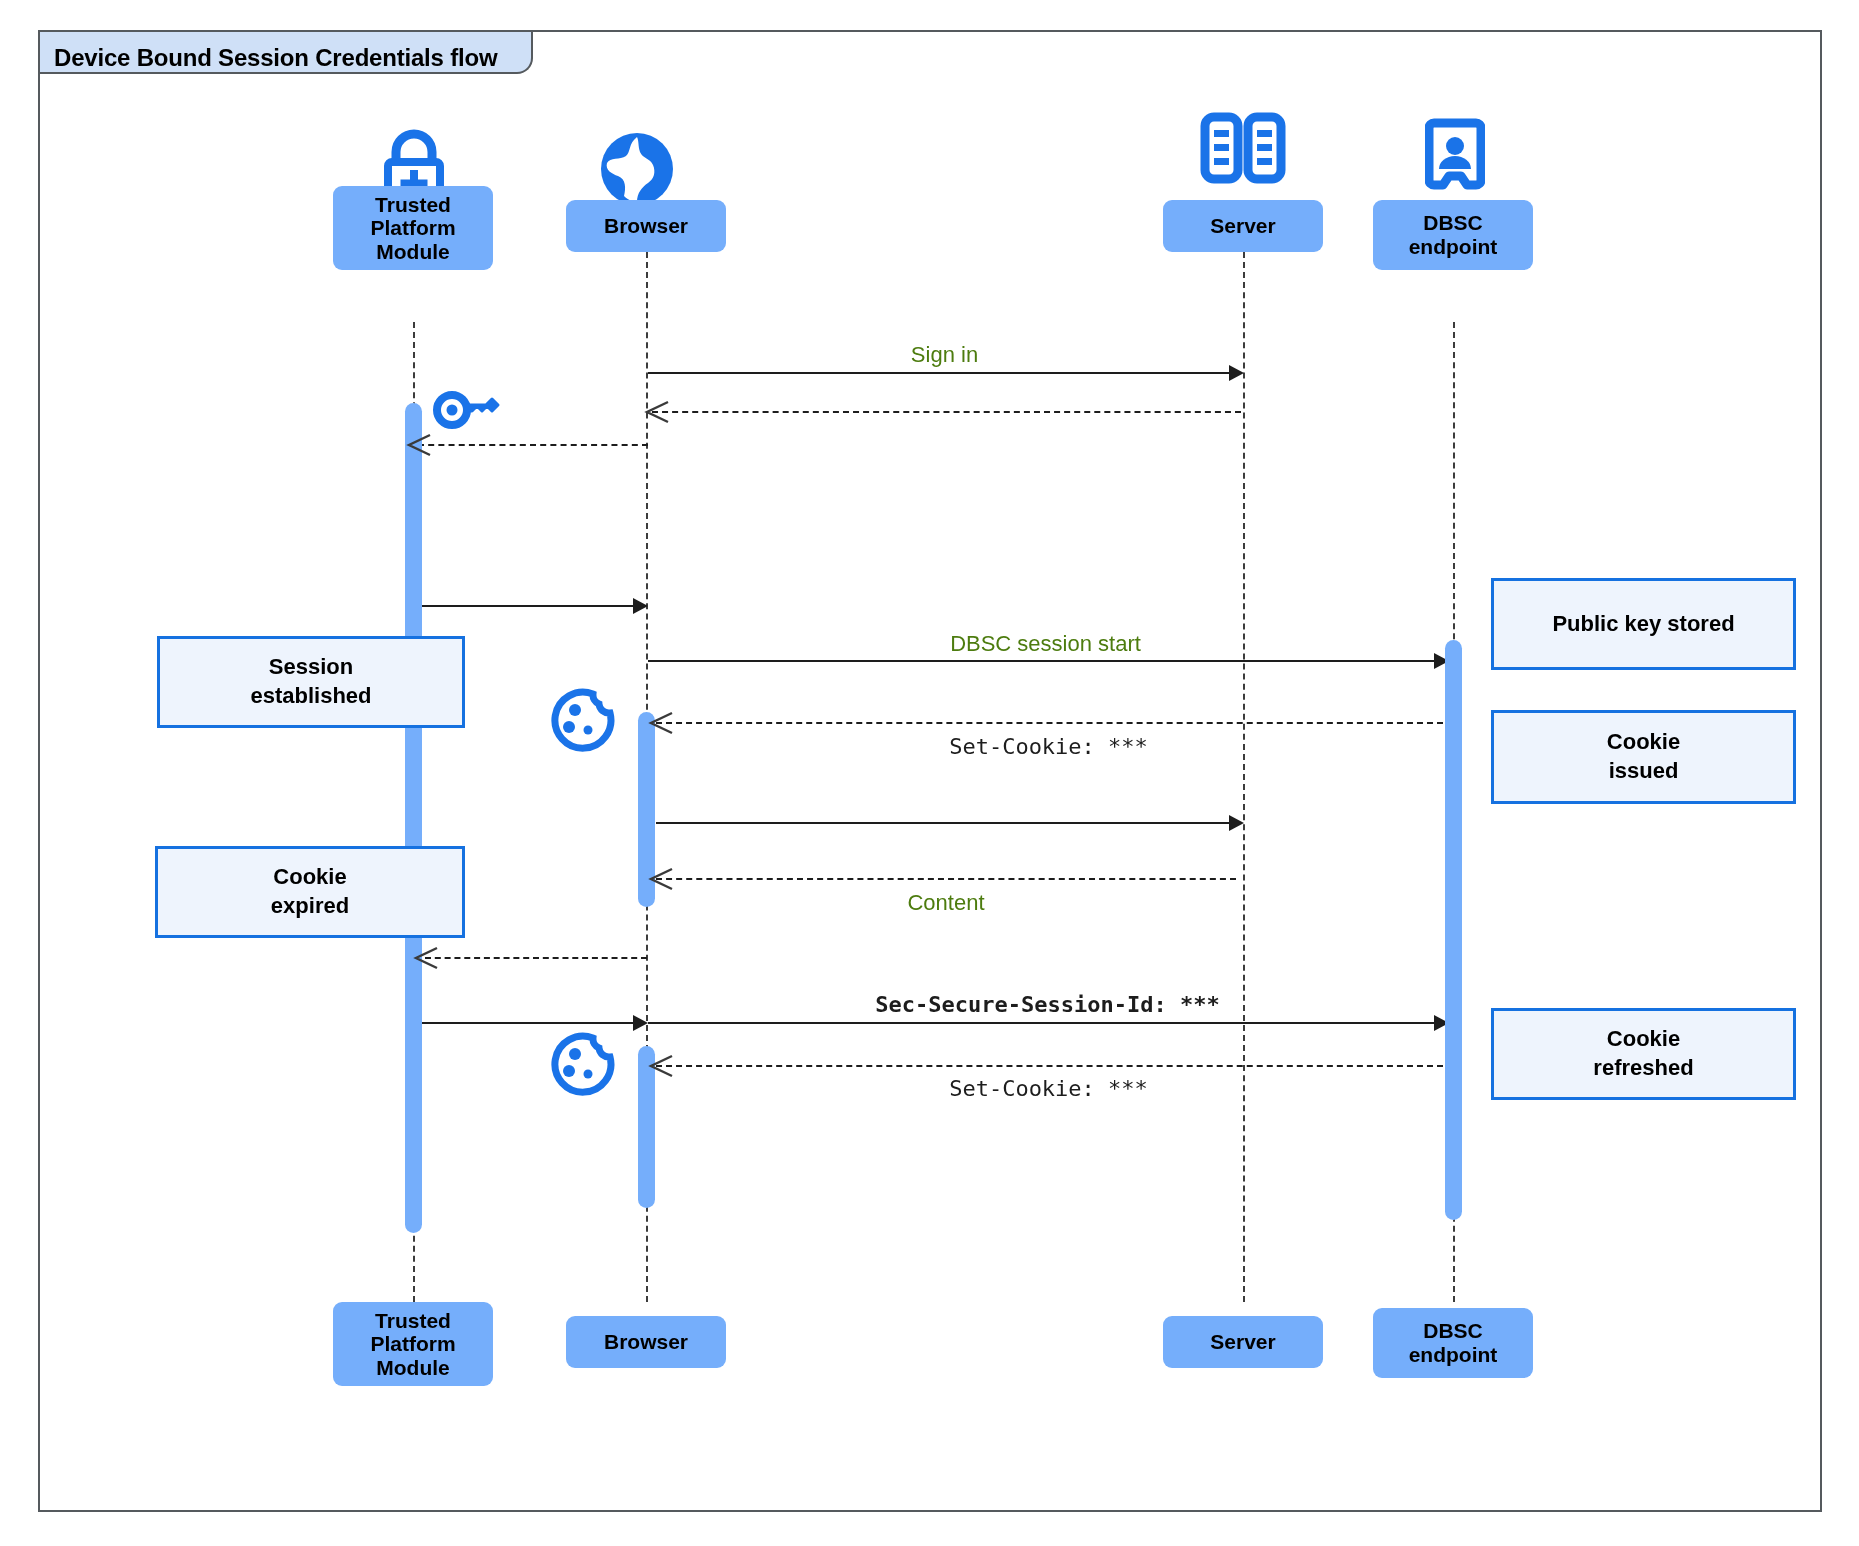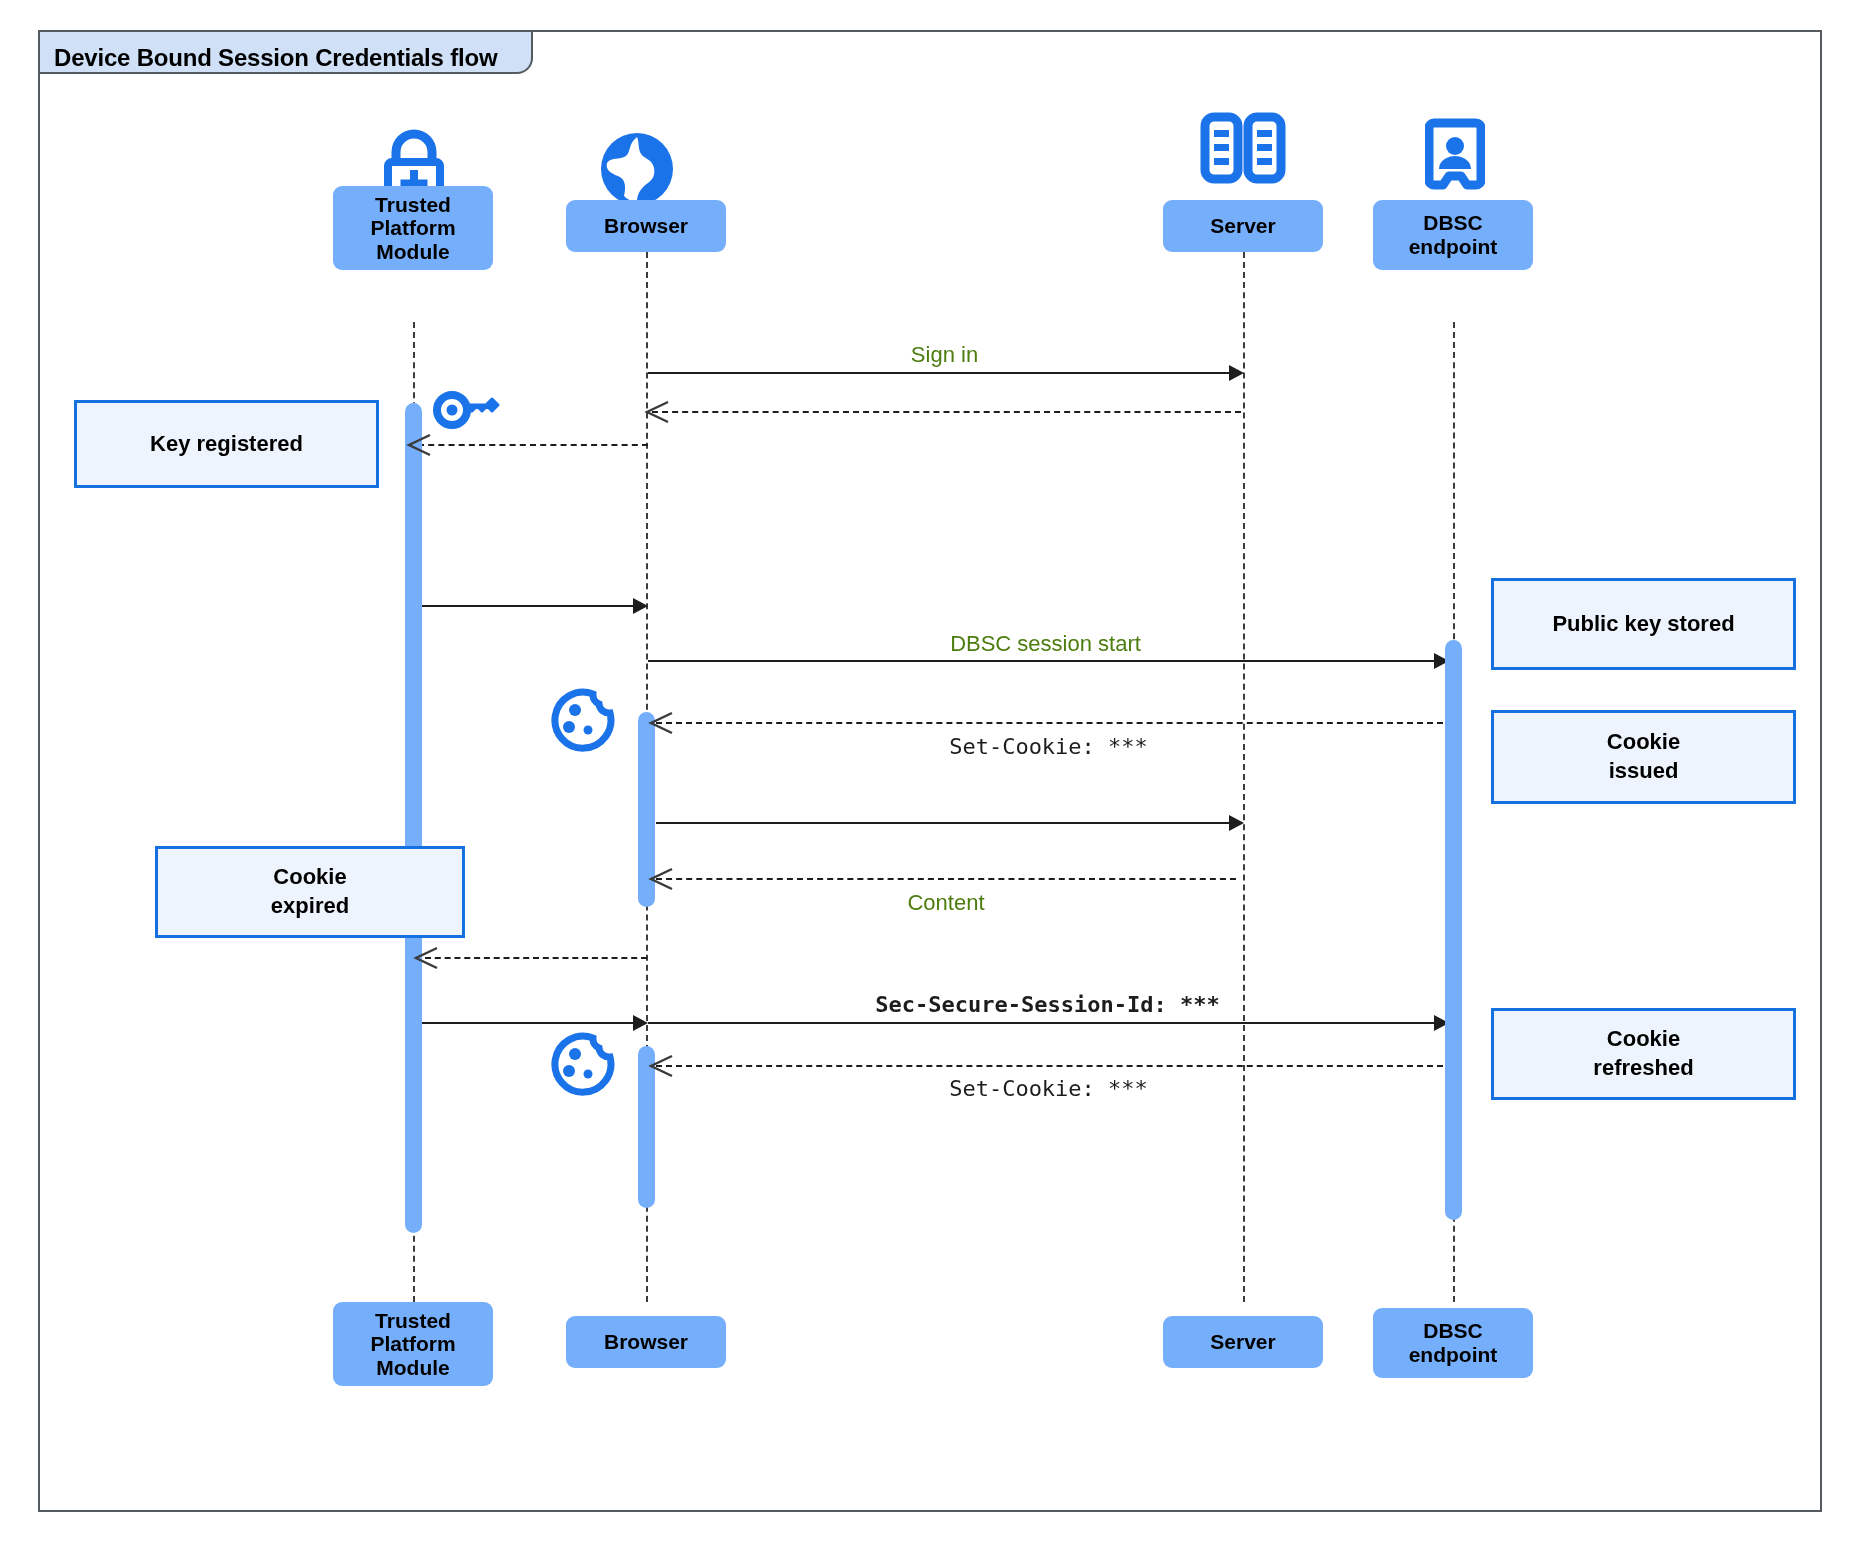--- a/index.html
+++ b/index.html
@@ -244,31 +244,32 @@
   </div>
 
   <div class="icon" style="left:430px; top:386px;">
     <svg width="72" height="48" viewBox="0 0 72 48">
       <circle cx="22" cy="24" r="15" fill="none" stroke="#1a73e8" stroke-width="8"></circle>
       <circle cx="22" cy="24" r="5.5" fill="#1a73e8"></circle>
       <path d="M37 19 H56 L62 13 L68 19 L62 25 L57 20 L52 25 L47 20 L42 25 H37 Z" fill="#1a73e8" stroke="#1a73e8" stroke-width="3" stroke-linejoin="round"></path>
     </svg>
   </div>
 
-  <div class="note" style="left:74px; top:400px; width:305px; height:88px;">
-    <span style="white-space:pre-line">Key registered</span>
-  </div>
 
   <div class="msg-line" style="left:422px; top:605px; width:215px;"></div>
   <div class="arrowhead ah-right-solid" style="left:633px; top:598px;"></div>
 
   <div class="msg-label" style="left:648px; top:631px; width:795px;">DBSC session start</div>
   <div class="msg-line" style="left:648px; top:660px; width:790px;"></div>
   <div class="arrowhead ah-right-solid" style="left:1434px; top:653px;"></div>
 
+  <div class="note" style="left:157px; top:636px; width:308px; height:92px;">
+    <span style="white-space:pre-line">Session
+established</span>
+  </div>
   <div class="note" style="left:1491px; top:578px; width:305px; height:92px;">
     <span style="white-space:pre-line">Public key stored</span>
   </div>
 
   <div class="msg-line dashed" style="left:656px; top:722px; width:787px;"></div>
   <div class="icon ah-open" style="left:648px; top:711px;">
     <svg width="26" height="24" viewBox="0 0 26 24">
       <polyline points="24,2 3,12 24,22" fill="none" stroke="#3a3a3a" stroke-width="2.4"></polyline>
     </svg>
   </div>

